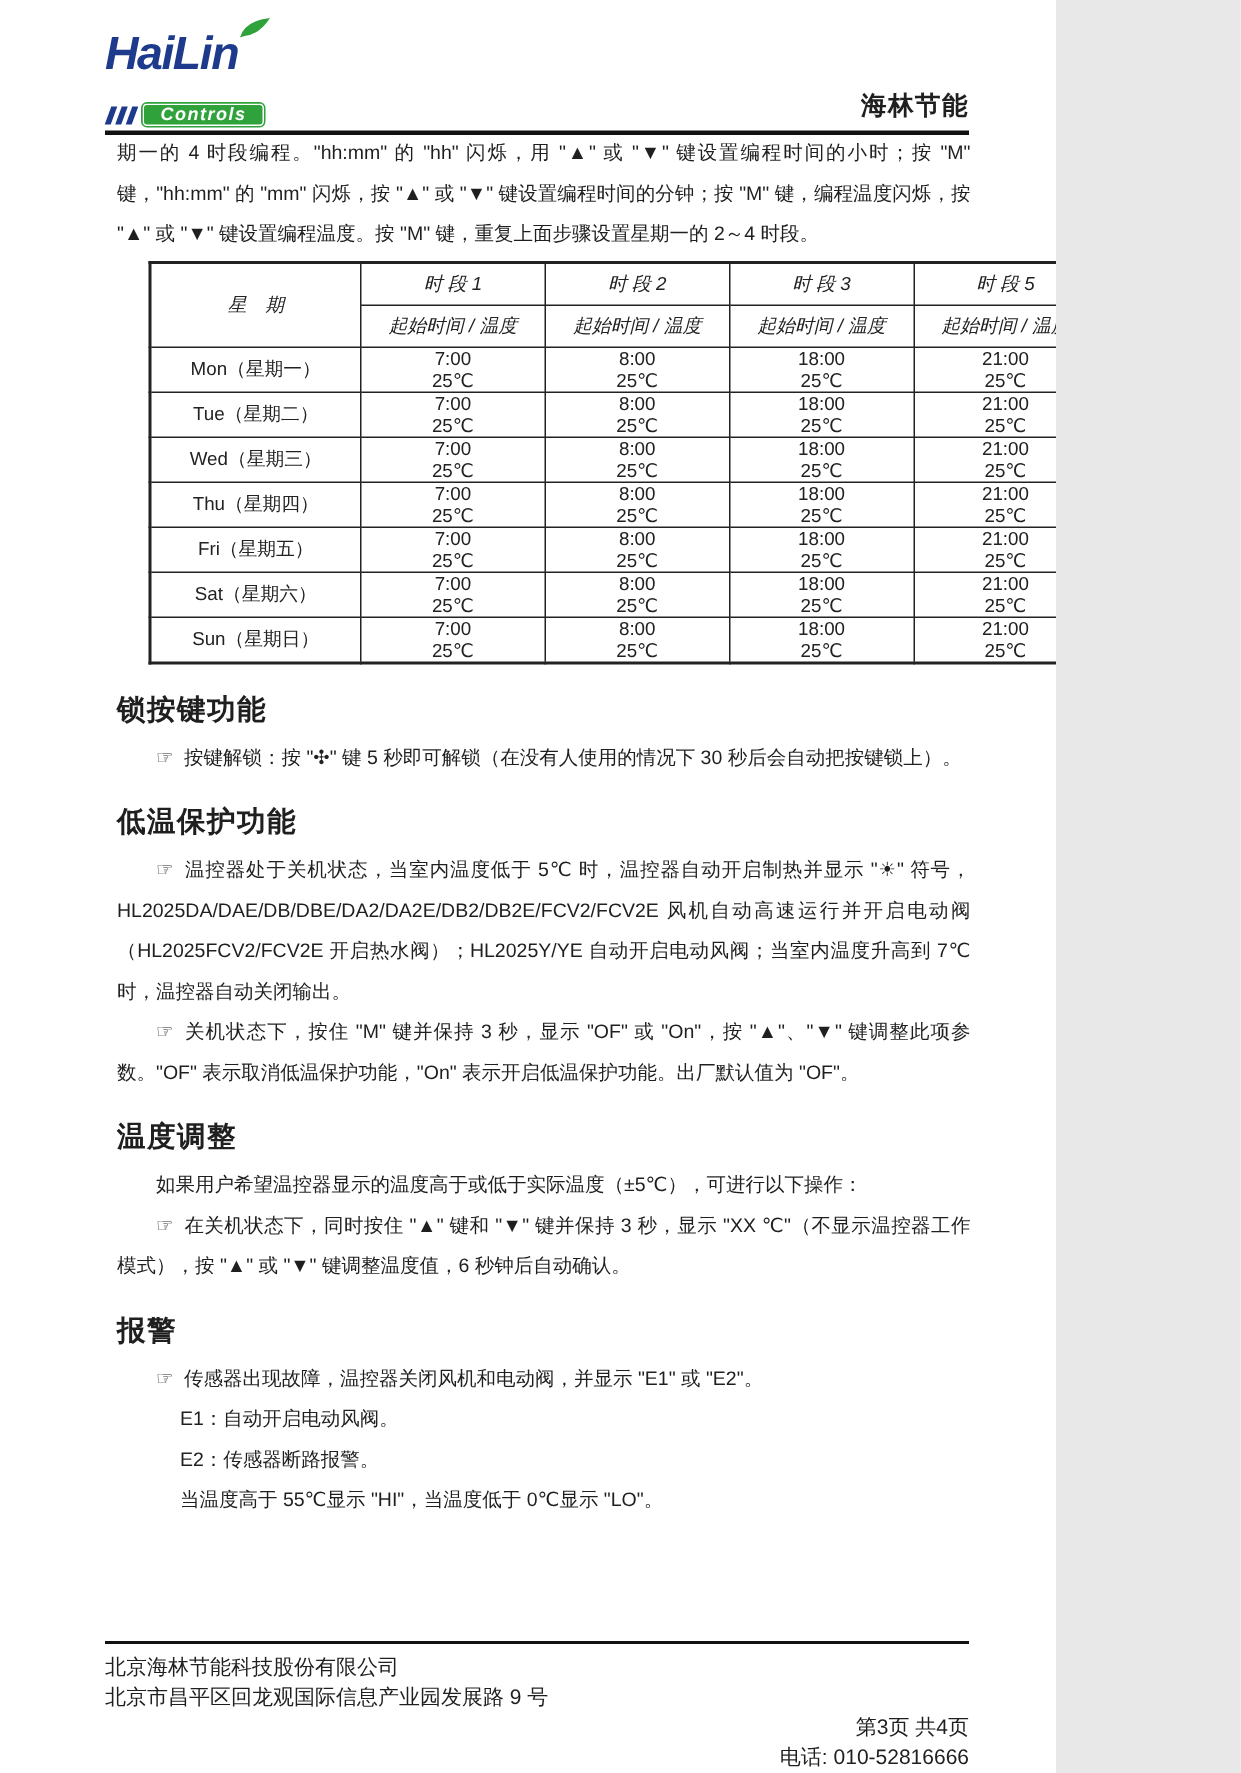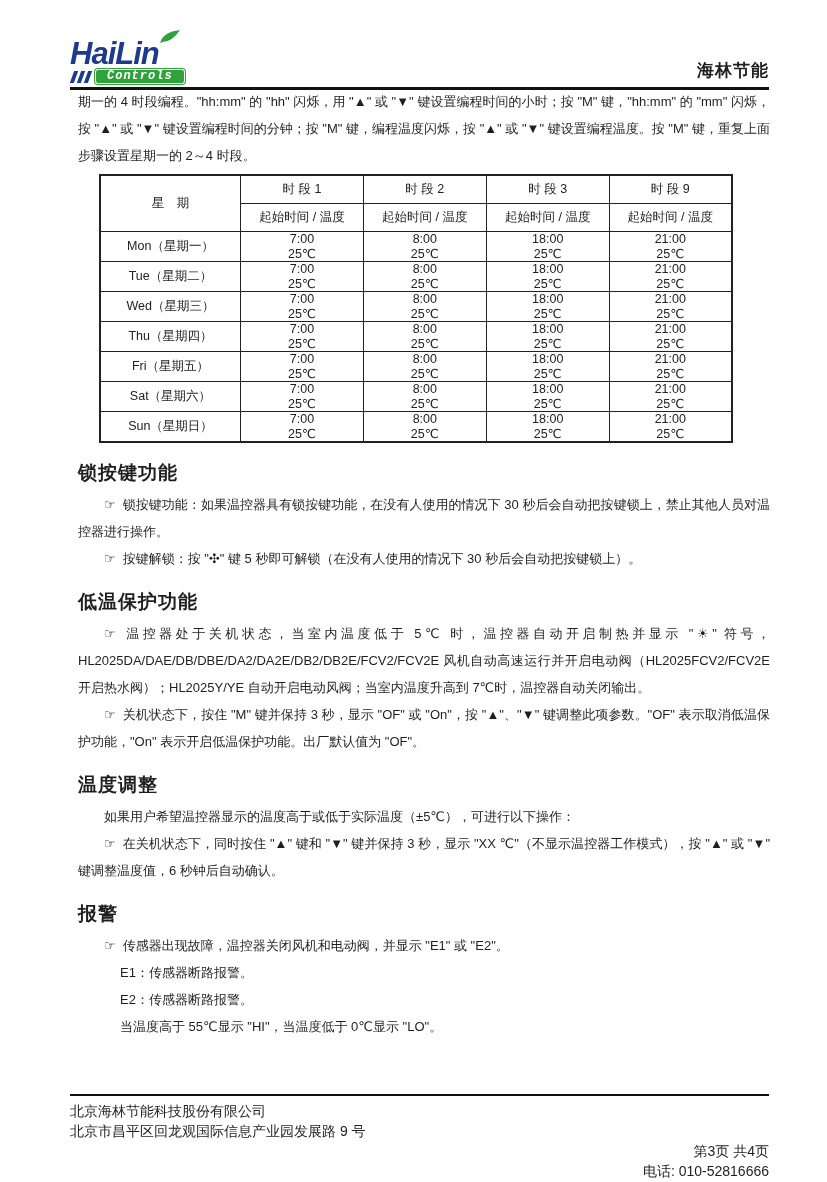--- a/index.html
+++ b/index.html
@@ -1,37 +1,37 @@
 <!DOCTYPE html>
 <html><head>
 <meta charset="utf-8">
 <style>
   html,body{margin:0;padding:0;background:#e8e8e8;}
   .page{
     position:relative;
-    width:827px;height:1182px;
+    width:704px;height:1182px;
     background:#ffffff;
     font-family:"Liberation Sans","DejaVu Sans",sans-serif;
     color:#1f1f1f;
     overflow:hidden;
   }
   
   .header{
     position:absolute;top:34px;left:70px;right:58px;
     display:flex;justify-content:space-between;align-items:flex-end;
     border-bottom:3px solid #111;
     padding-bottom:3px;height:50px;
   }
   .logo{position:relative;line-height:1;}
   .logo-brand{
     font-size:31px;font-weight:bold;font-style:italic;
     color:#1d3a8c;letter-spacing:-1px;display:block;
   }
   .leaf{position:absolute;top:-9px;left:88px;width:24px;height:15px;}
-  .controls-row{display:flex;align-items:center;margin-top:0;margin-left:2px;font-family:Liberation Mono, monospace;}
+  .controls-row{display:flex;align-items:center;margin-top:18px;margin-left:2px;}
   .bar{
     display:inline-block;width:4px;height:12px;background:#1d3a8c;
     transform:skewX(-20deg);margin-right:3px;
   }
   .controls-pill{
     display:inline-block;background:#2fa23c;color:#fff;
     font-weight:bold;font-style:italic;font-size:12px;
     padding:1px 12px 2px 12px;margin-left:2px;
     border-radius:3px;box-shadow:inset 0 0 0 1px #fff,0 0 0 1px #2fa23c;
     letter-spacing:1px;
@@ -51,21 +51,21 @@
   table.sched{
     border-collapse:collapse;margin:5px 0 0 21px;
     width:634px;table-layout:fixed;
     font-size:12.5px;color:#222;
     border:2px solid #222;
   }
   table.sched td{
     border:1px solid #222;text-align:center;padding:0;
     height:26px;overflow:hidden;white-space:nowrap;
   }
-  table.sched thead td{height:27px;}
+  table.sched thead td{height:27px;font-style:italic;}
   td.day-col{width:139px;}
   .cellwrap{display:flex;justify-content:space-evenly;align-items:center;flex-direction:column;}
   .note{margin-top:15px;}
   
   .sec-h{
     font-size:19px;font-weight:bold;margin:17px 0 5px 0;
     letter-spacing:1px;
   }
   .sub-line{
     font-size:13px;line-height:27px;margin:0;padding-left:42px;
@@ -108,21 +108,21 @@
 
     <p class="para">期一的 4 时段编程。"hh:mm" 的 "hh" 闪烁，用 "▲" 或 "▼" 键设置编程时间的小时；按 "M" 键，"hh:mm" 的 "mm" 闪烁，按 "▲" 或 "▼" 键设置编程时间的分钟；按 "M" 键，编程温度闪烁，按 "▲" 或 "▼" 键设置编程温度。按 "M" 键，重复上面步骤设置星期一的 2～4 时段。</p>
 
     <table class="sched">
       <thead>
         <tr>
           <td class="day-col" rowspan="2">星　期</td>
           <td>时 段 1</td>
           <td>时 段 2</td>
           <td>时 段 3</td>
-          <td>时 段 9</td>
+          <td>时 段 5</td>
         </tr>
         <tr>
           <td>起始时间 / 温度</td>
           <td>起始时间 / 温度</td>
           <td>起始时间 / 温度</td>
           <td>起始时间 / 温度</td>
         </tr>
       </thead>
       <tbody id="schedule-body">
           <tr>
@@ -312,35 +312,34 @@
                 <span>21:00</span>
                 <span>25℃</span>
               </div>
             </td>
           </tr>
         </tbody>
     </table>
 
 
     <div class="sec-h">锁按键功能</div>
-    <p class="para indent"><span class="bullet">☞</span><span>锁按键功能：如果温控器具有锁按键功能，在没有人使用的情况下 30 秒后会自动把按键锁上，禁止其他人员对温控器进行操作。</span></p>
     <p class="para indent"><span class="bullet">☞</span><span>按键解锁：按 "✣" 键 5 秒即可解锁（在没有人使用的情况下 30 秒后会自动把按键锁上）。</span></p>
 
     <div class="sec-h">低温保护功能</div>
     <p class="para indent"><span class="bullet">☞</span><span>温控器处于关机状态，当室内温度低于 5℃ 时，温控器自动开启制热并显示 "☀" 符号，HL2025DA/DAE/DB/DBE/DA2/DA2E/DB2/DB2E/FCV2/FCV2E 风机自动高速运行并开启电动阀（HL2025FCV2/FCV2E 开启热水阀）；HL2025Y/YE 自动开启电动风阀；当室内温度升高到 7℃时，温控器自动关闭输出。</span></p>
 
     <p class="para indent"><span class="bullet">☞</span><span>关机状态下，按住 "M" 键并保持 3 秒，显示 "OF" 或 "On"，按 "▲"、"▼" 键调整此项参数。"OF" 表示取消低温保护功能，"On" 表示开启低温保护功能。出厂默认值为 "OF"。</span></p>
 
     <div class="sec-h">温度调整</div>
     <p class="para indent">如果用户希望温控器显示的温度高于或低于实际温度（±5℃），可进行以下操作：</p>
     <p class="para indent"><span class="bullet">☞</span><span>在关机状态下，同时按住 "▲" 键和 "▼" 键并保持 3 秒，显示 "XX ℃"（不显示温控器工作模式），按 "▲" 或 "▼" 键调整温度值，6 秒钟后自动确认。</span></p>
 
     <div class="sec-h">报警</div>
     <p class="para indent"><span class="bullet">☞</span><span>传感器出现故障，温控器关闭风机和电动阀，并显示 "E1" 或 "E2"。</span></p>
-    <p class="sub-line">E1：传感器断路报警。</p>
+    <p class="sub-line">E1：自动开启电动风阀。</p>
     <p class="sub-line">E2：传感器断路报警。</p>
     <p class="sub-line">当温度高于 55℃显示 "HI"，当温度低于 0℃显示 "LO"。</p>
 
   </div>
 
   <div class="footer">
     <div class="f-left">
       <div>北京海林节能科技股份有限公司</div>
       <div>北京市昌平区回龙观国际信息产业园发展路 9 号</div>
     </div>

